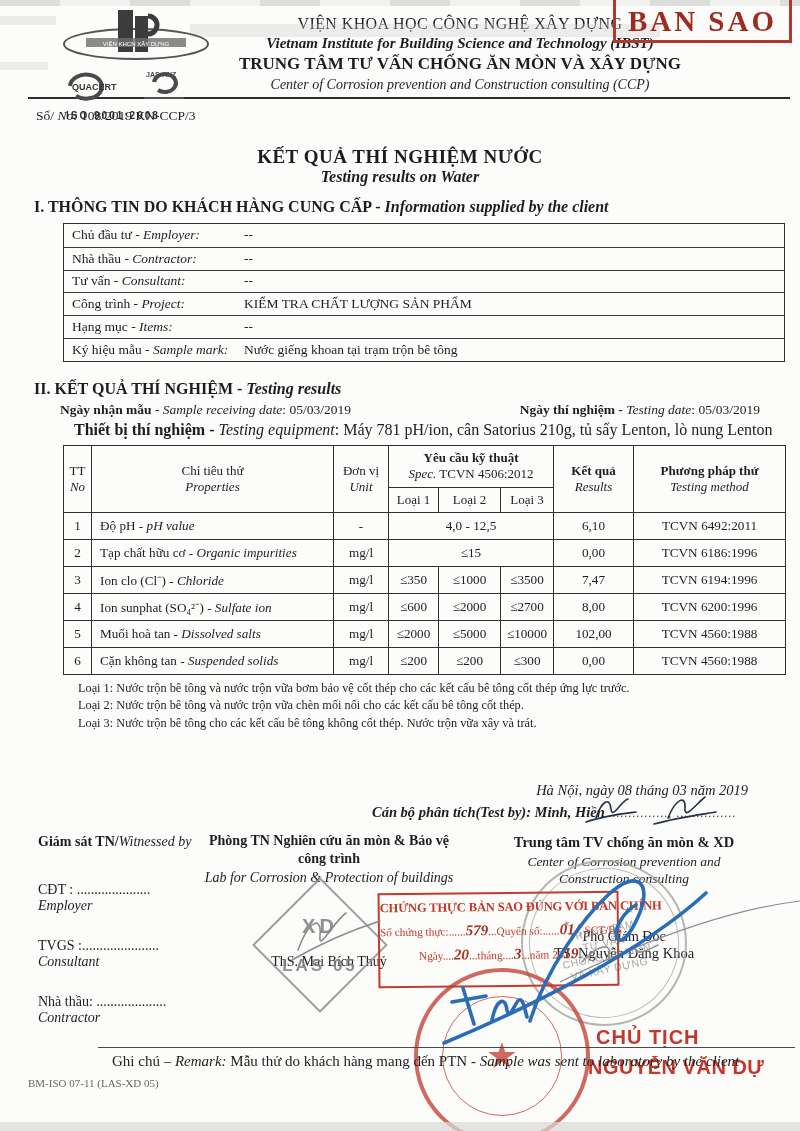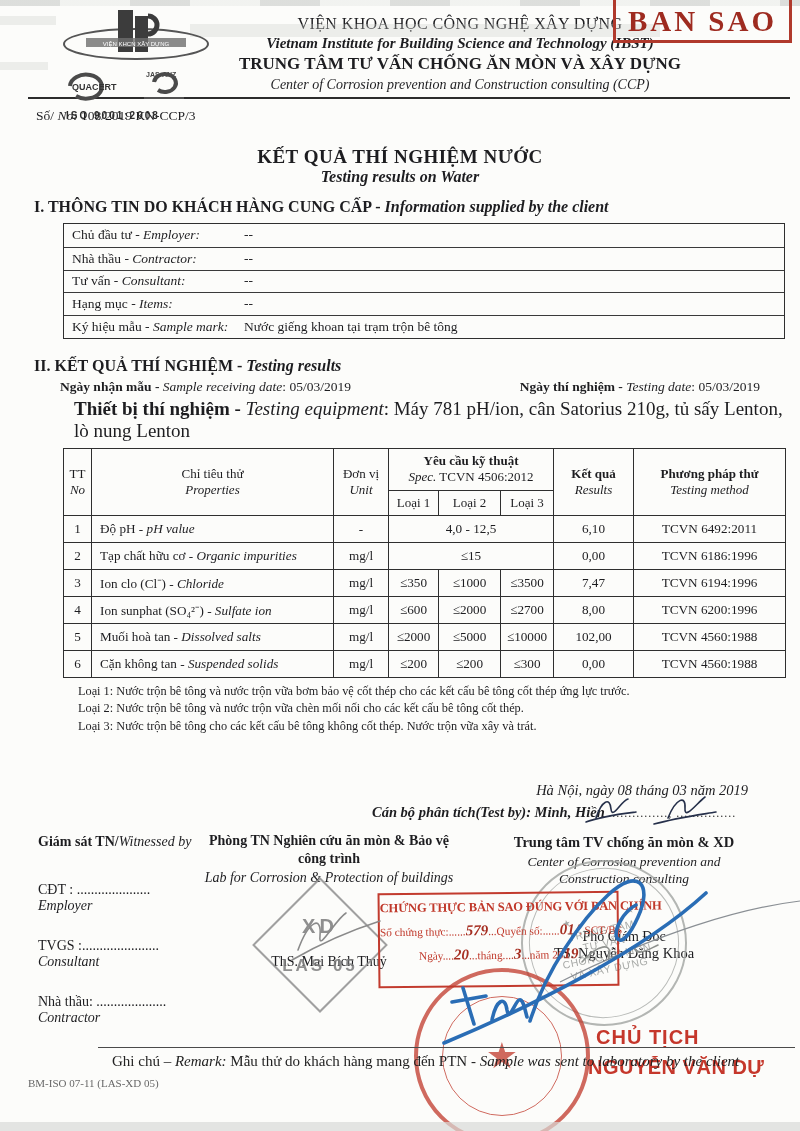--- a/index.html
+++ b/index.html
@@ -43,21 +43,21 @@
 
   
   .ctable { margin:7px 0 0 63px; width:722px; border:1.6px solid #2f2f2f; }
   .crow { display:flex; border-top:1.2px solid #3a3a3a; font-size:13.5px; height:22.8px; align-items:center; }
   .crow:first-child { border-top:none; }
   .clabel { width:178px; padding-left:8px; flex:none; }
   .cvalue { padding-left:2px; }
 
   .dates { display:flex; margin:4px 0 0 60px; width:700px; font-size:13.5px; }
   .dates .right { margin-left:auto; }
-  .equip { margin:3px 0 0 74px; font-size:19px; }
+  .equip { margin:3px 0 0 74px; font-size:16px; }
 
   
   table.res { margin:6px 0 0 63px; width:722px; border-collapse:collapse; table-layout:fixed; }
   table.res th, table.res td { border:1.3px solid #2f2f2f; font-weight:normal; }
   table.res thead th { font-size:13px; line-height:16px; text-align:center; }
   .thvi { font-weight:bold; }
   .c-tt{width:28px;} .c-prop{width:242px;} .c-unit{width:55px;}
   .c-l1{width:50px;} .c-l2{width:62px;} .c-l3{width:53px;}
   .c-res{width:80px;} .c-met{width:152px;}
   tr.sub th { height:25px; font-size:12.5px; }
@@ -186,20 +186,24 @@
       <span class="clabel"><span>Chủ đầu tư -</span> <span class="it">Employer:</span></span>
       <span class="cvalue">--</span>
     </div>
     <div class="crow">
       <span class="clabel"><span>Nhà thầu -</span> <span class="it">Contractor:</span></span>
       <span class="cvalue">--</span>
     </div>
     <div class="crow">
       <span class="clabel"><span>Tư vấn -</span> <span class="it">Consultant:</span></span>
       <span class="cvalue">--</span>
+    </div>
+    <div class="crow">
+      <span class="clabel"><span>Công trình -</span> <span class="it">Project:</span></span>
+      <span class="cvalue">KIỂM TRA CHẤT LƯỢNG SẢN PHẨM</span>
     </div>
     <div class="crow">
       <span class="clabel"><span>Hạng mục -</span> <span class="it">Items:</span></span>
       <span class="cvalue">--</span>
     </div>
     <div class="crow">
       <span class="clabel"><span>Ký hiệu mẫu -</span> <span class="it">Sample mark:</span></span>
       <span class="cvalue">Nước giếng khoan tại trạm trộn bê tông</span>
     </div>
   </div>

